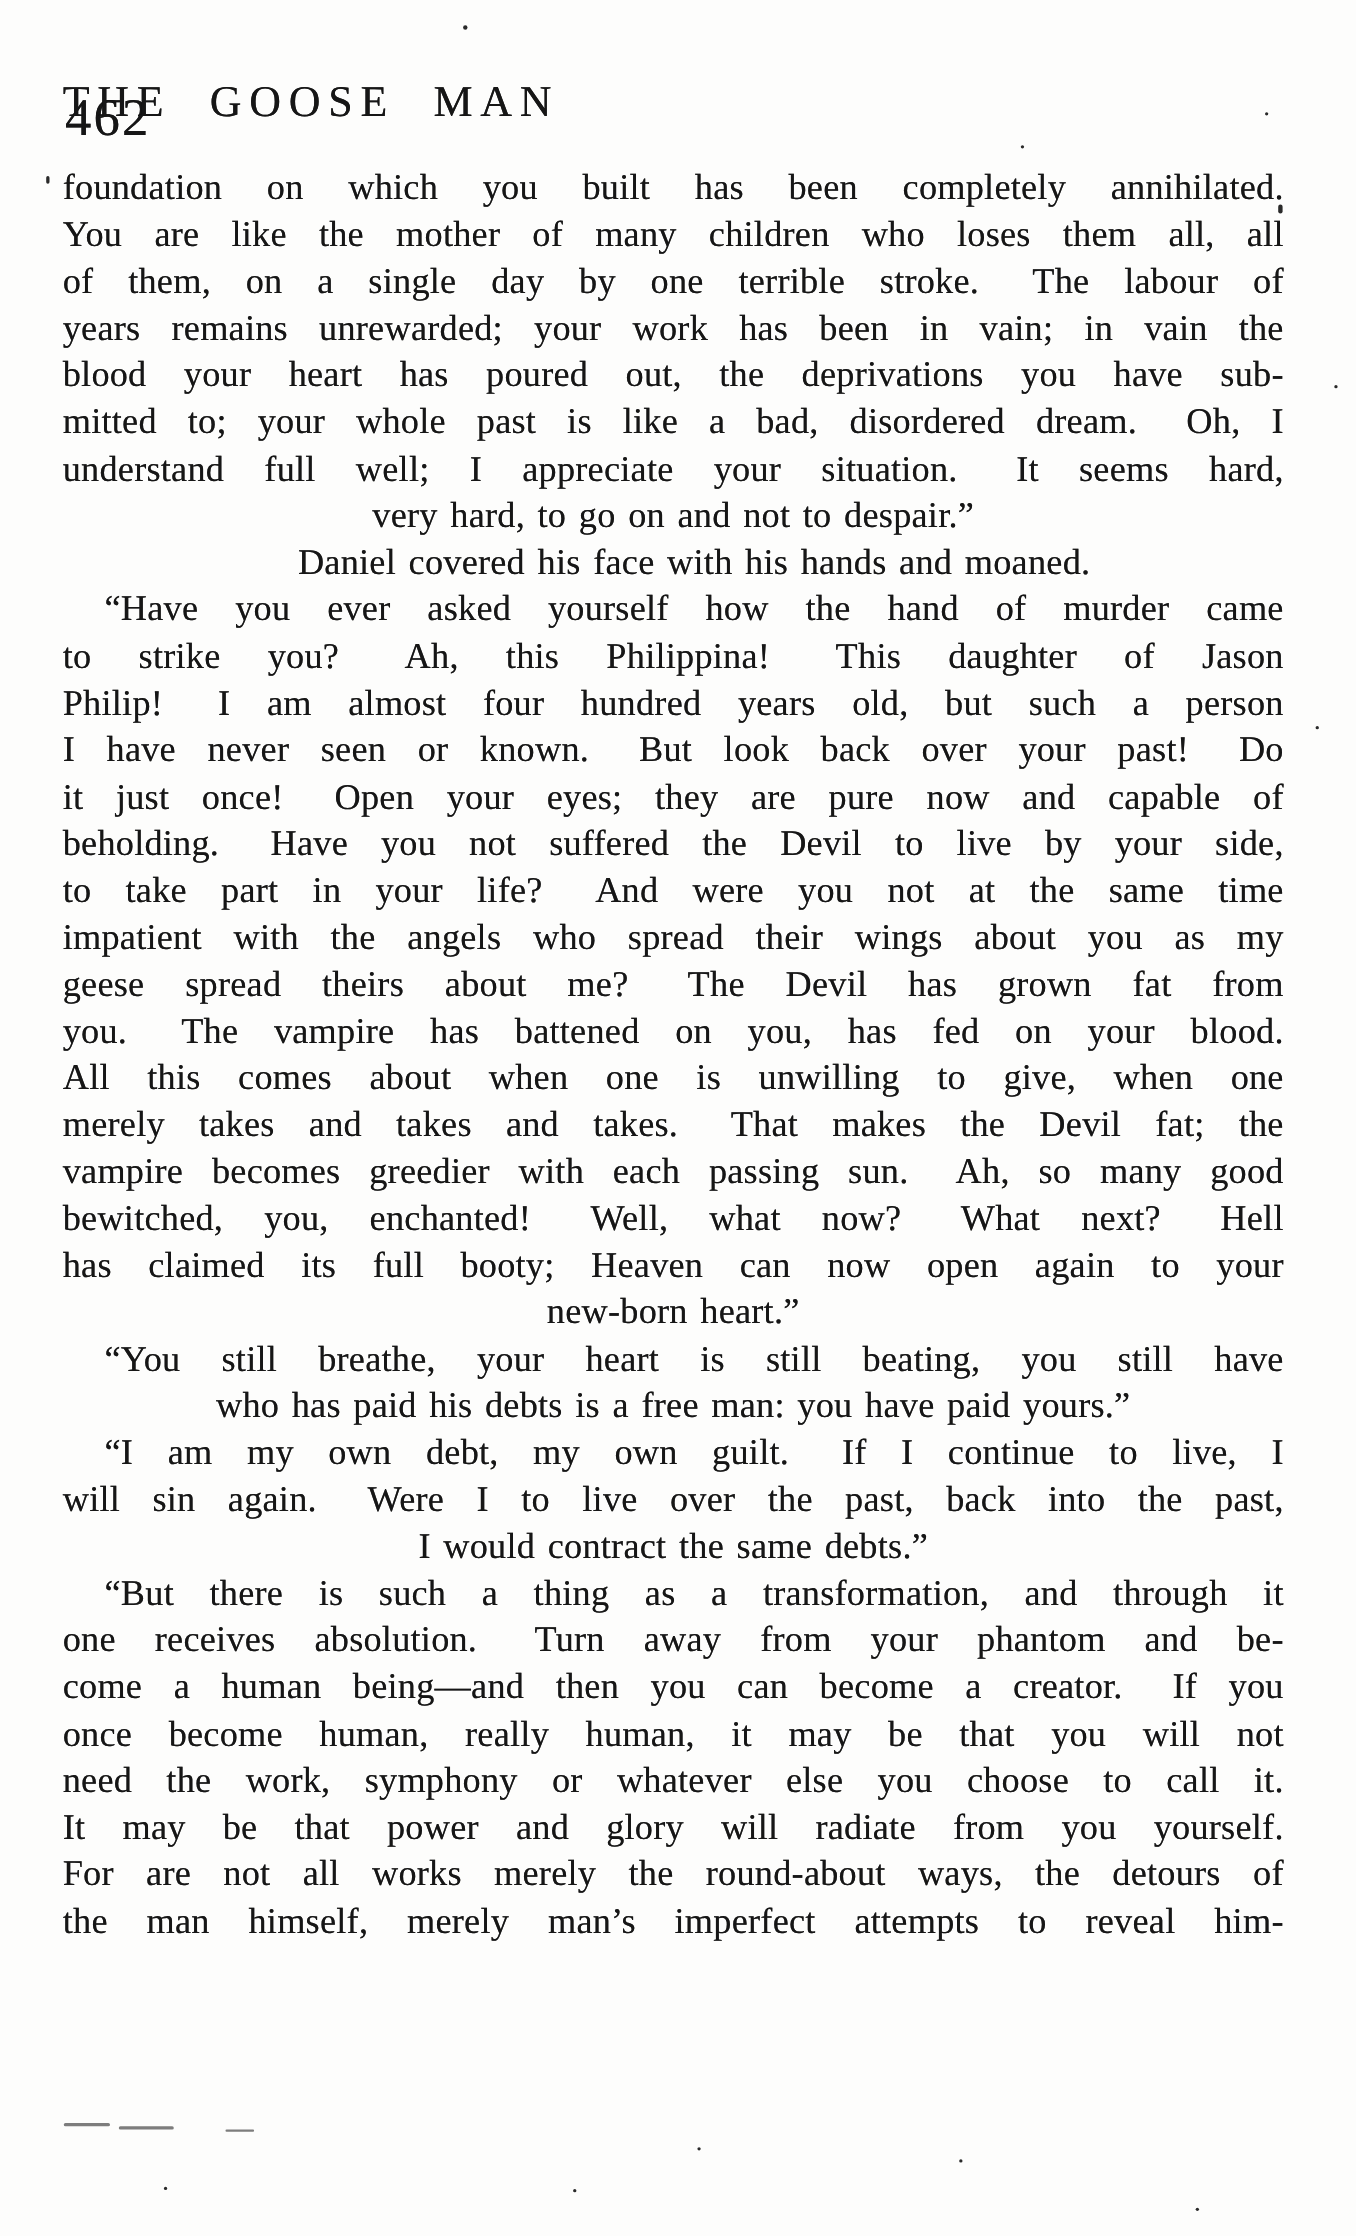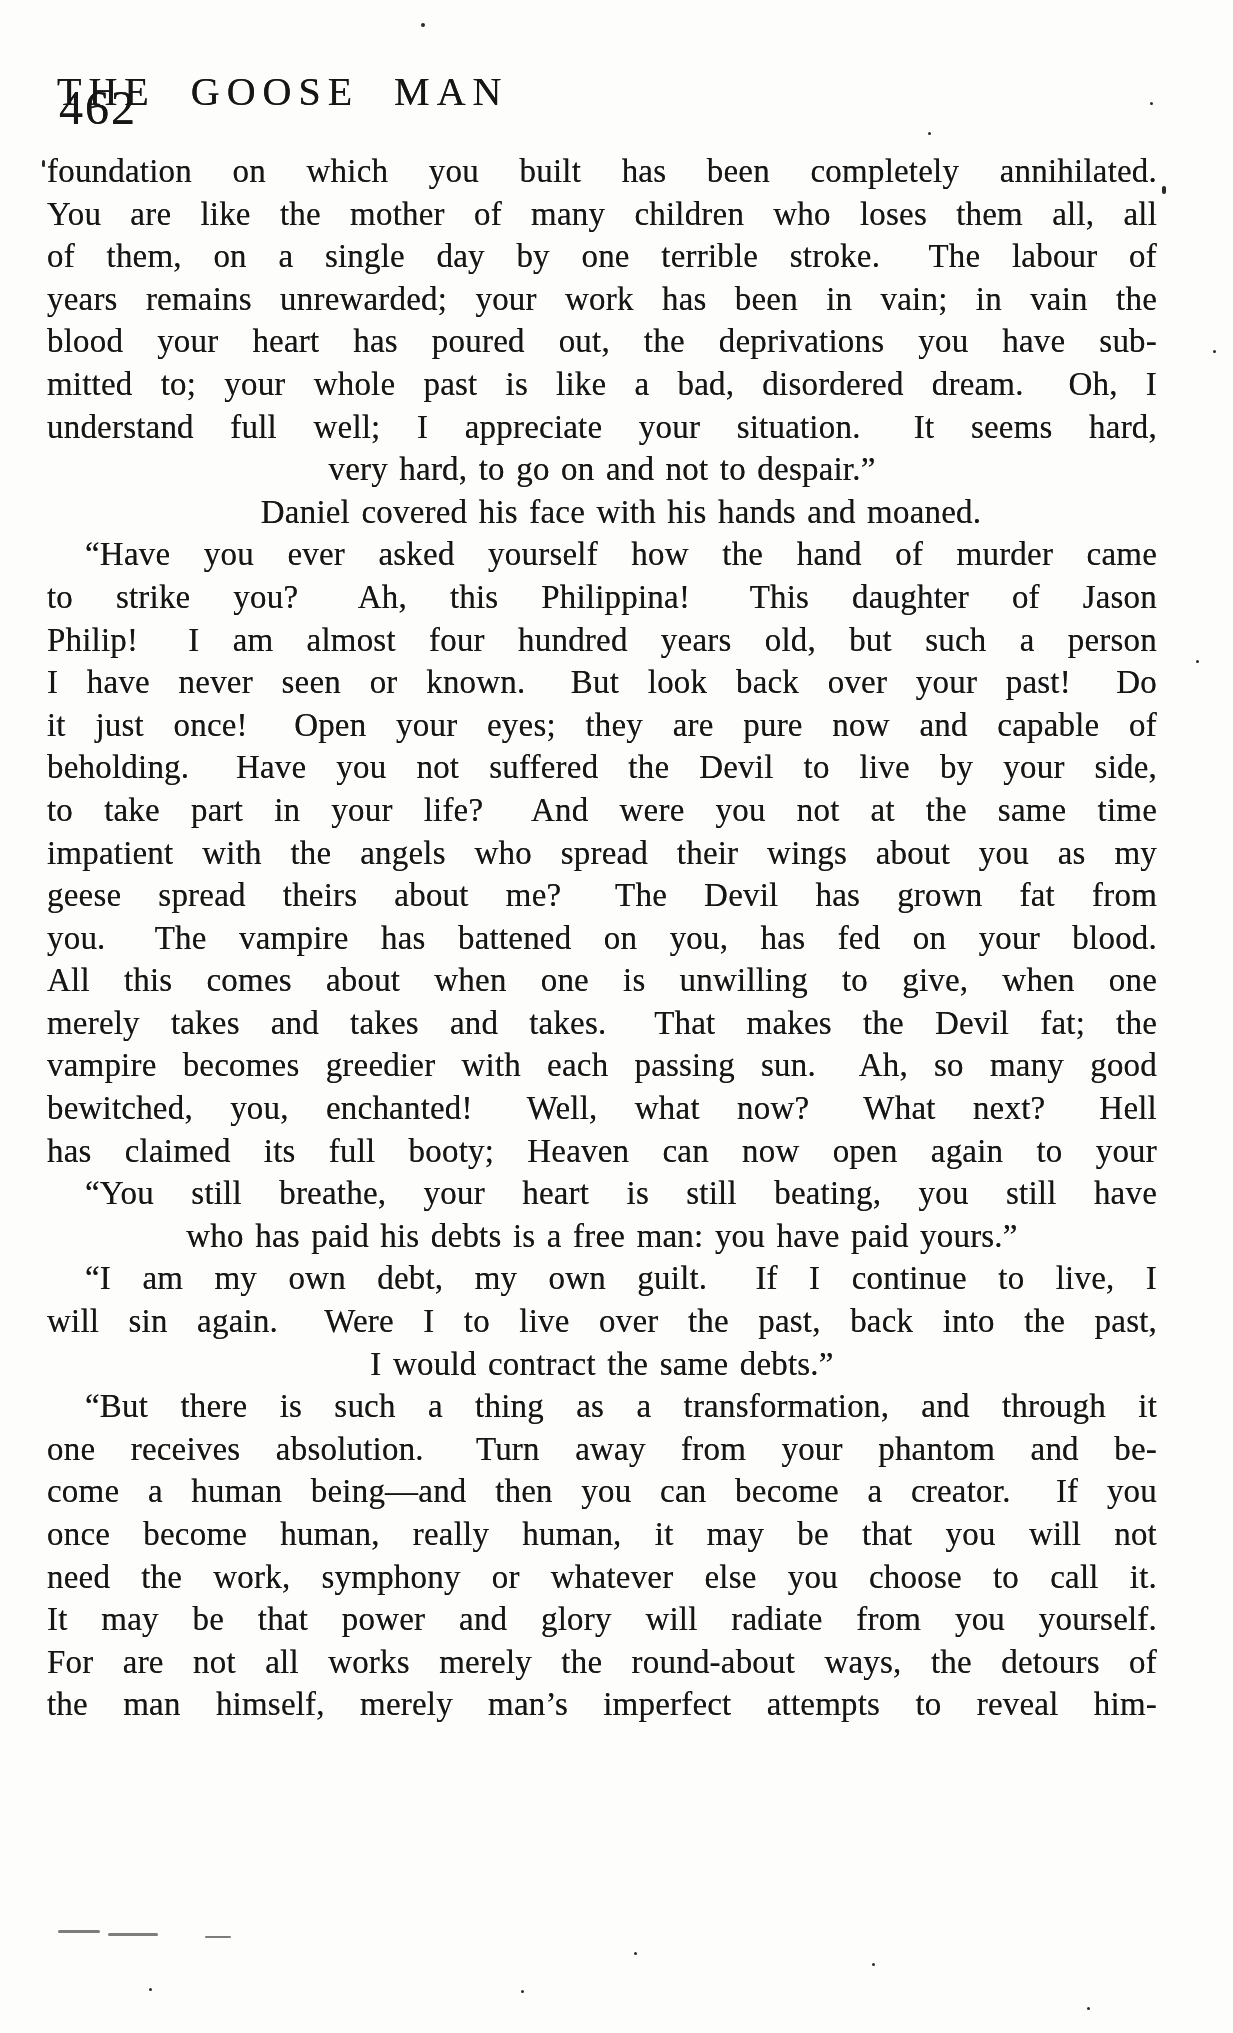--- a/index.html
+++ b/index.html
@@ -19,21 +19,21 @@
     text-shadow:0 0 .5px rgba(0,0,0,.75);
   }
   .runtitle{
     position:absolute;left:0;top:0;width:100%;
     text-align:left;
     font-size:40px;letter-spacing:7px;word-spacing:18px;
     text-shadow:0 0 .6px rgba(0,0,0,.8);
   }
   
   .text{
-    position:absolute;left:47px;top:150px;width:1110px;
+    position:absolute;left:57px;top:150px;width:1110px;
   }
   .line{
     font-size:33px;
     line-height:42.6px;height:42.6px;
     text-align:justify;
     text-align-last:justify;
     word-spacing:3px;
     letter-spacing:.2px;
     text-shadow:0 0 .5px rgba(0,0,0,.65);
   }
@@ -76,20 +76,21 @@
         <div class="line">beholding.  Have you not suffered the Devil to live by your side,</div>
         <div class="line">to take part in your life?  And were you not at the same time</div>
         <div class="line">impatient with the angels who spread their wings about you as my</div>
         <div class="line">geese spread theirs about me?  The Devil has grown fat from</div>
         <div class="line">you.  The vampire has battened on you, has fed on your blood.</div>
         <div class="line">All this comes about when one is unwilling to give, when one</div>
         <div class="line">merely takes and takes and takes.  That makes the Devil fat; the</div>
         <div class="line">vampire becomes greedier with each passing sun.  Ah, so many good</div>
         <div class="line">bewitched, you, enchanted!  Well, what now?  What next?  Hell</div>
         <div class="line">has claimed its full booty; Heaven can now open again to your</div>
+        <div class="line last">new-born heart.”</div>
       </div>
       <div>
         <div class="line indent">“You still breathe, your heart is still beating, you still have</div>
         <div class="line last">who has paid his debts is a free man: you have paid yours.”</div>
       </div>
       <div>
         <div class="line indent">“I am my own debt, my own guilt.  If I continue to live, I</div>
         <div class="line">will sin again.  Were I to live over the past, back into the past,</div>
         <div class="line last">I would contract the same debts.”</div>
       </div>

